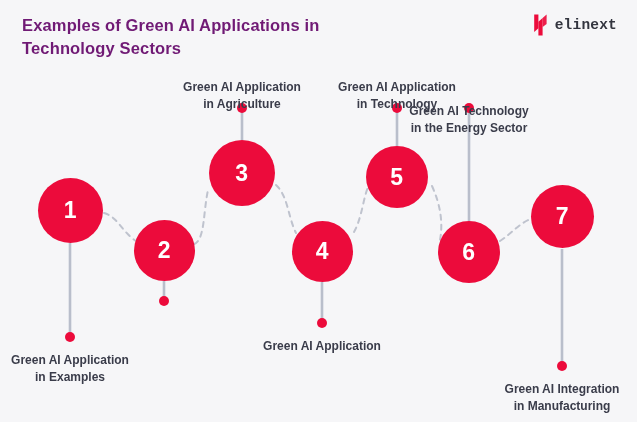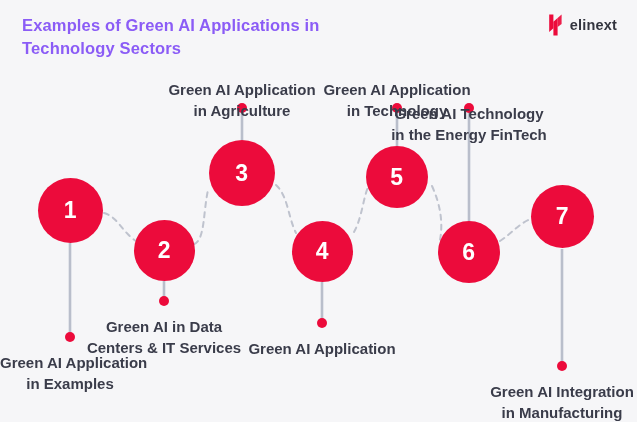--- a/index.html
+++ b/index.html
@@ -14,30 +14,31 @@
 
   
   .title {
     position:absolute;
     left:22px; top:14px;
     width:360px;
     font-size:16.5px;
     font-weight:bold;
     line-height:1.42;
     letter-spacing:0.15px;
-    color:#8b5cf6;
+    color:#701a75;
   }
   .title span { display:block; }
 
   .logo {
     position:absolute;
     right:20px; top:14px;
     display:flex;
     align-items:center;
     gap:6px;
+    font-family:Liberation Mono, monospace;
   }
   .logo-mark { display:block; }
   .logo-text {
     font-size:14.5px;
     font-weight:bold;
     letter-spacing:0.2px;
     color:#33353F;
   }
 
   
@@ -54,21 +55,21 @@
     justify-content:center;
     font-weight:bold;
     line-height:1;
     z-index:3;
   }
   .node-num { font-size:23px; letter-spacing:0.5px; }
 
   
   .label {
     position:absolute;
-    font-size:15px;
+    font-size:12px;
     font-weight:bold;
     line-height:1.42;
     color:#3A3C4A;
     text-align:center;
     z-index:2;
     white-space:nowrap;
   }
   .label span { display:block; }
 </style>
 </head>
@@ -143,42 +144,38 @@
   </div>
   <div class="node" style="left:531px; top:185px; width:63px; height:63px;">
     <span class="node-num">7</span>
   </div>
 
   <div class="label" style="left:0px; top:352px; width:140px;">
     <span>Green AI Application</span>
     <span>in Examples</span>
   </div>
 
-  <div class="label" style="left:84px; top:316px; width:160px;">
-    <span>Green AI in Data</span>
-    <span>Centers &amp; IT Services</span>
-  </div>
 
   <div class="label" style="left:162px; top:79px; width:160px;">
     <span>Green AI Application</span>
     <span>in Agriculture</span>
   </div>
 
   <div class="label" style="left:242px; top:338px; width:160px;">
     <span>Green AI Application</span>
   </div>
 
   <div class="label" style="left:317px; top:79px; width:160px;">
     <span>Green AI Application</span>
     <span>in Technology</span>
   </div>
 
   <div class="label" style="left:389px; top:79px; width:160px;margin-top:24px;">
     <span>Green AI Technology</span>
-    <span>in the Energy FinTech</span>
+    <span>in the Energy Sector</span>
   </div>
 
   <div class="label" style="left:482px; top:381px; width:160px;">
     <span>Green AI Integration</span>
     <span>in Manufacturing</span>
   </div>
 
 </div>
 
 </body></html>

